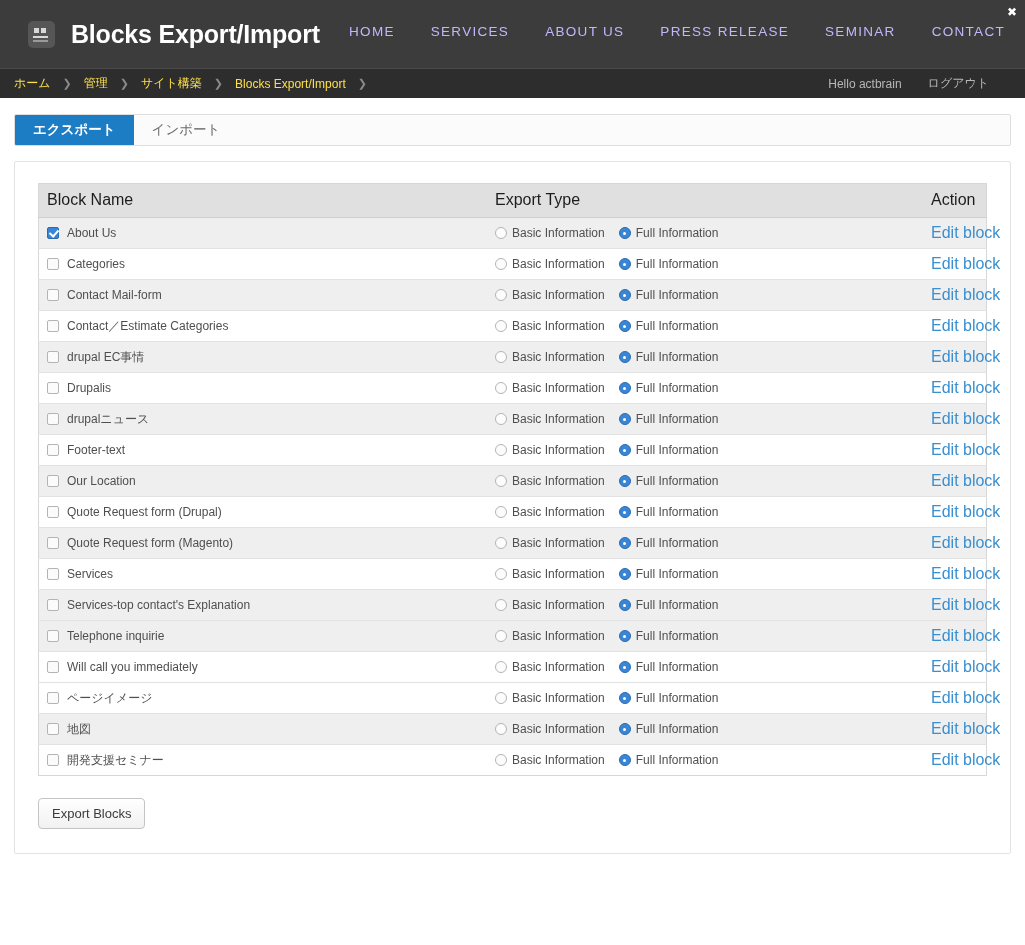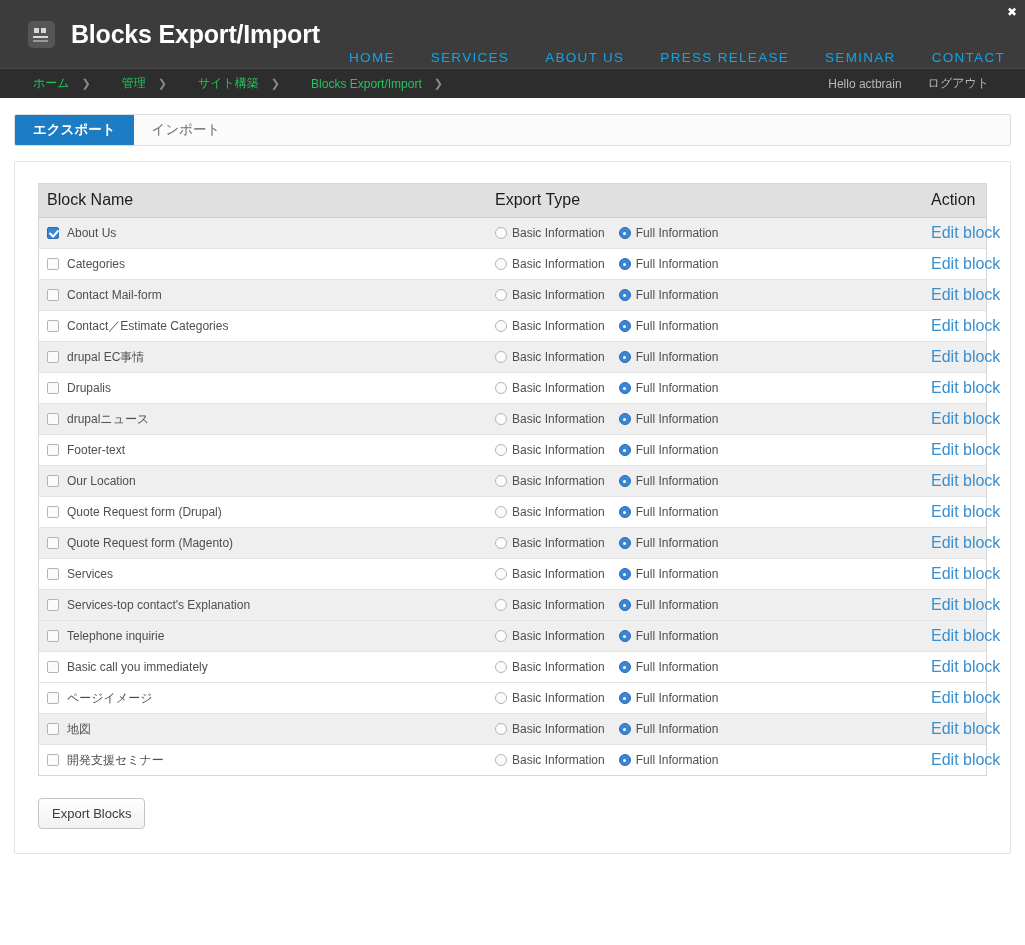--- a/index.html
+++ b/index.html
@@ -55,27 +55,26 @@
   }
 
   .main-nav {
     position: absolute;
     right: 20px;
     top: 24px;
     display: flex;
     align-items: center;
   }
   .main-nav a {
-    color: #0ea5e9;
+    color: #c4b5fd;
     font-size: 13.5px;
     letter-spacing: 1.3px;
     text-decoration: none;
     margin-left: 36px;
     white-space: nowrap;
-    margin-top: 26px;
   }
   .close-btn {
     position: absolute;
     right: 8px;
     top: 6px;
     color: #ffffff;
     font-size: 12px;
     line-height: 1;
     cursor: pointer;
   }
@@ -88,25 +87,24 @@
     border-top: 1px solid #4a4a4a;
     display: flex;
     align-items: center;
   }
   .crumbs {
     display: flex;
     align-items: center;
     margin-left: 14px;
   }
   .crumbs a {
-    color: #22c55e;
+    color: #fde047;
     font-size: 12px;
     text-decoration: none;
     white-space: nowrap;
-    margin-left: 19px;
   }
   .crumbs .sep {
     color: #8a8a8a;
     font-size: 11px;
     margin: 0 12px;
   }
   .crumb-right {
     position: absolute;
     right: 36px;
     display: flex;
@@ -630,21 +628,21 @@
                 <span>Full Information</span>
               </label>
             </div>
           </td>
           <td class="col-action"><a class="edit-link">Edit block</a></td>
         </tr>
         <tr class="row-even">
           <td class="col-name">
             <div class="name-cell">
               <span class="cb"></span>
-              <span class="name-text">Basic call you immediately</span>
+              <span class="name-text">Will call you immediately</span>
             </div>
           </td>
           <td class="col-type">
             <div class="type-cell">
               <label class="radio-opt">
                 <span class="rb"></span>
                 <span>Basic Information</span>
               </label>
               <label class="radio-opt">
                 <span class="rb selected"></span>

